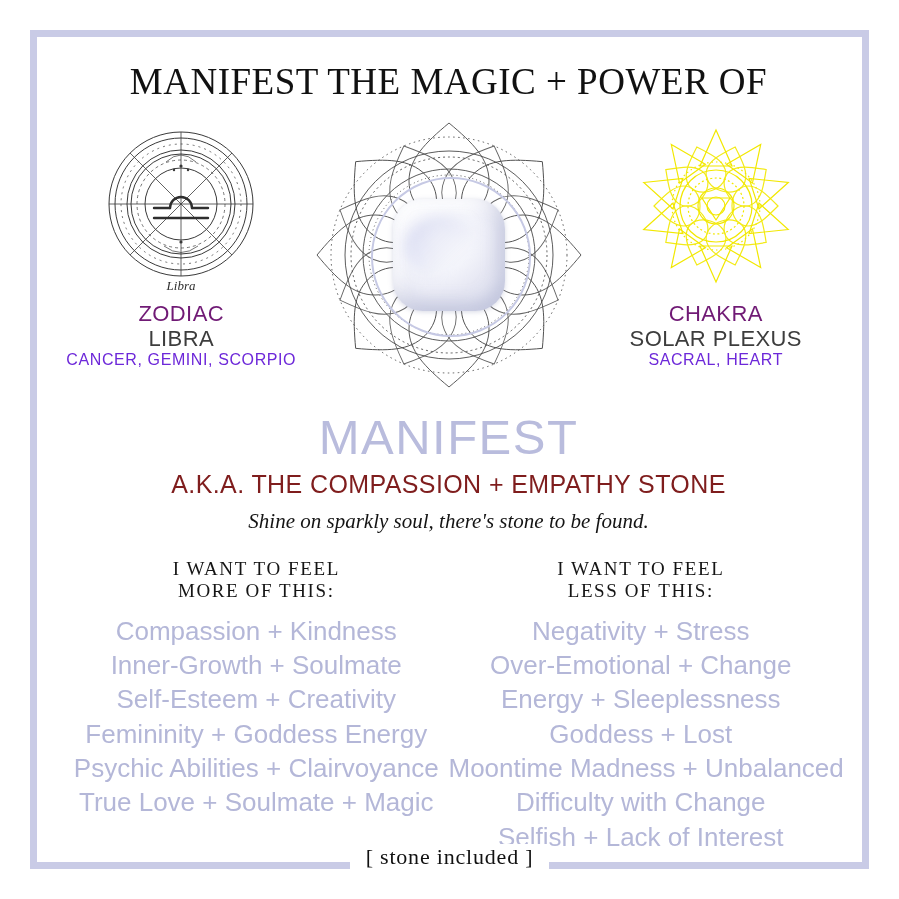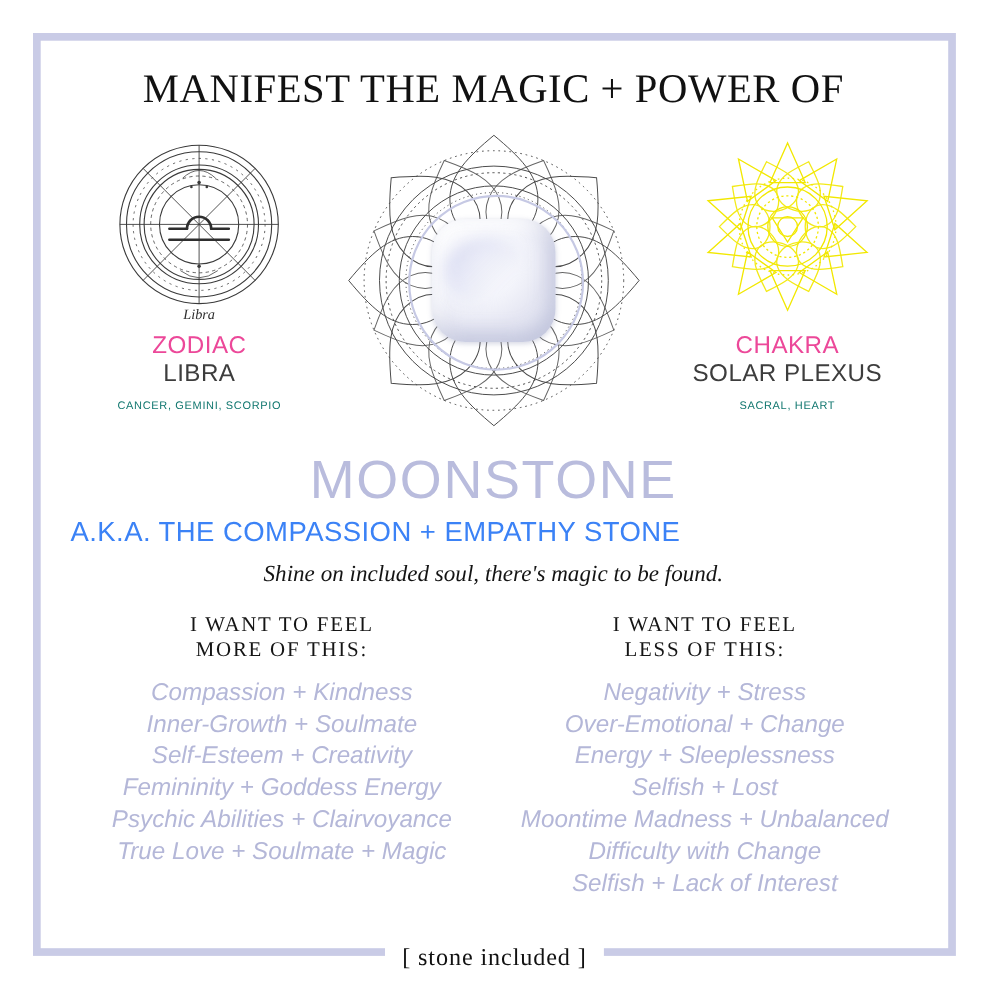--- a/index.html
+++ b/index.html
@@ -70,35 +70,35 @@
 
   .emblem {
     height: 185px;
     display: flex;
     align-items: center;
     justify-content: center;
   }
 
   .label-title {
     font-size: 22px;
-    color: #ec4899;
+    color: #701a75;
     line-height: 1.12;
     letter-spacing: 0.4px;
   }
   .label-sub {
     font-size: 22px;
     color: #3d3d3d;
     line-height: 1.12;
     letter-spacing: 0.4px;
   }
   .label-small {
-    font-size: 10px;
-    color: #0f766e;
+    font-size: 16px;
+    color: #6d28d9;
     letter-spacing: 0.6px;
-    margin-top: 13px;
+    margin-top: 0;
   }
 
   
   .mandala-wrap {
     position: relative;
     width: 300px;
     height: 280px;
     margin: 0 auto;
   }
   .mandala-wrap svg {
@@ -144,22 +144,23 @@
   
   .stone-name {
     text-align: center;
     font-size: 49px;
     color: #b9bcdd;
     letter-spacing: 1.5px;
     margin-top: 6px;
     line-height: 1;
   }
   .stone-aka {
+    text-align: center;
     font-size: 25px;
-    color: #3b82f6;
+    color: #7f1d1d;
     letter-spacing: 0.4px;
     margin-top: 8px;
   }
   .tagline {
     text-align: center;
     font-family: "Liberation Serif", serif;
     font-style: italic;
     font-size: 21px;
     color: #141414;
     margin-top: 10px;
@@ -179,33 +180,32 @@
     font-family: "Liberation Serif", serif;
     font-size: 19px;
     color: #151515;
     line-height: 1.18;
     letter-spacing: 1.6px;
   }
   .list-items {
     margin-top: 11px;
   }
   .list-item {
-    font-size: 22px;
+    font-size: 26px;
     color: #b4b7d8;
     line-height: 1.32;
     white-space: nowrap;
-    font-style: italic;
   }
 
   
   .footer {
     position: absolute;
     left: 0;
     right: 0;
-    bottom: 16px;
+    bottom: 29px;
     text-align: center;
   }
   .footer-text {
     display: inline-block;
     background: #ffffff;
     padding: 0 16px;
     font-family: "Liberation Serif", serif;
     font-size: 22px;
     color: #111111;
     letter-spacing: 0.8px;
@@ -343,23 +343,23 @@
             </g>
           </svg>
         </div>
         <div class="label-title">CHAKRA</div>
         <div class="label-sub">SOLAR PLEXUS</div>
         <div class="label-small">SACRAL, HEART</div>
       </div>
 
     </div>
 
-    <div class="stone-name">MOONSTONE</div>
+    <div class="stone-name">MANIFEST</div>
     <div class="stone-aka">A.K.A. THE COMPASSION + EMPATHY STONE</div>
-    <div class="tagline">Shine on included soul, there's magic to be found.</div>
+    <div class="tagline">Shine on sparkly soul, there's stone to be found.</div>
 
     <div class="lists">
 
       <div class="list-col">
         <div class="list-head">
           <div>I WANT TO FEEL</div>
           <div>MORE OF THIS:</div>
         </div>
         <div class="list-items">
           <div class="list-item">Compassion + Kindness</div>
@@ -373,21 +373,21 @@
 
       <div class="list-col">
         <div class="list-head">
           <div>I WANT TO FEEL</div>
           <div>LESS OF THIS:</div>
         </div>
         <div class="list-items">
           <div class="list-item">Negativity + Stress</div>
           <div class="list-item">Over-Emotional + Change</div>
           <div class="list-item">Energy + Sleeplessness</div>
-          <div class="list-item">Selfish + Lost</div>
+          <div class="list-item">Goddess + Lost</div>
           <div class="list-item">Moontime Madness + Unbalanced</div>
           <div class="list-item">Difficulty with Change</div>
           <div class="list-item">Selfish + Lack of Interest</div>
         </div>
       </div>
 
     </div>
   </div>
 
   <div class="footer">

